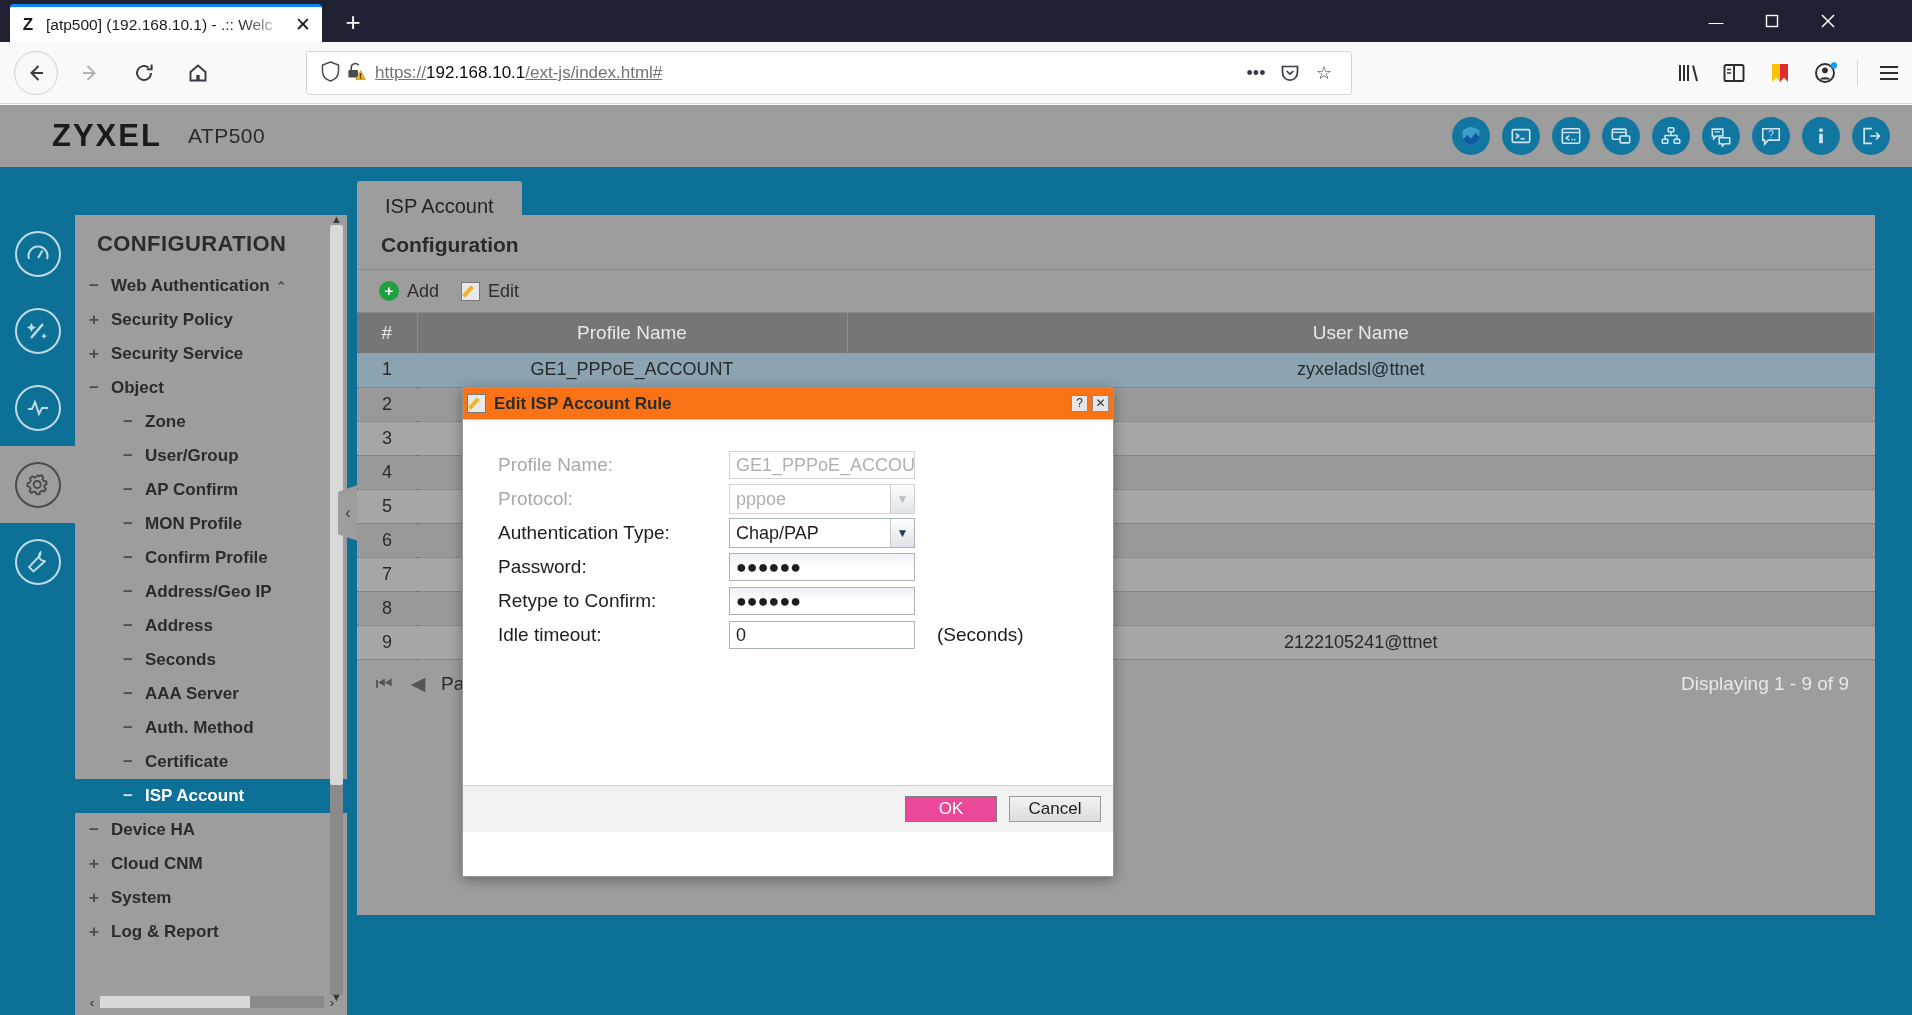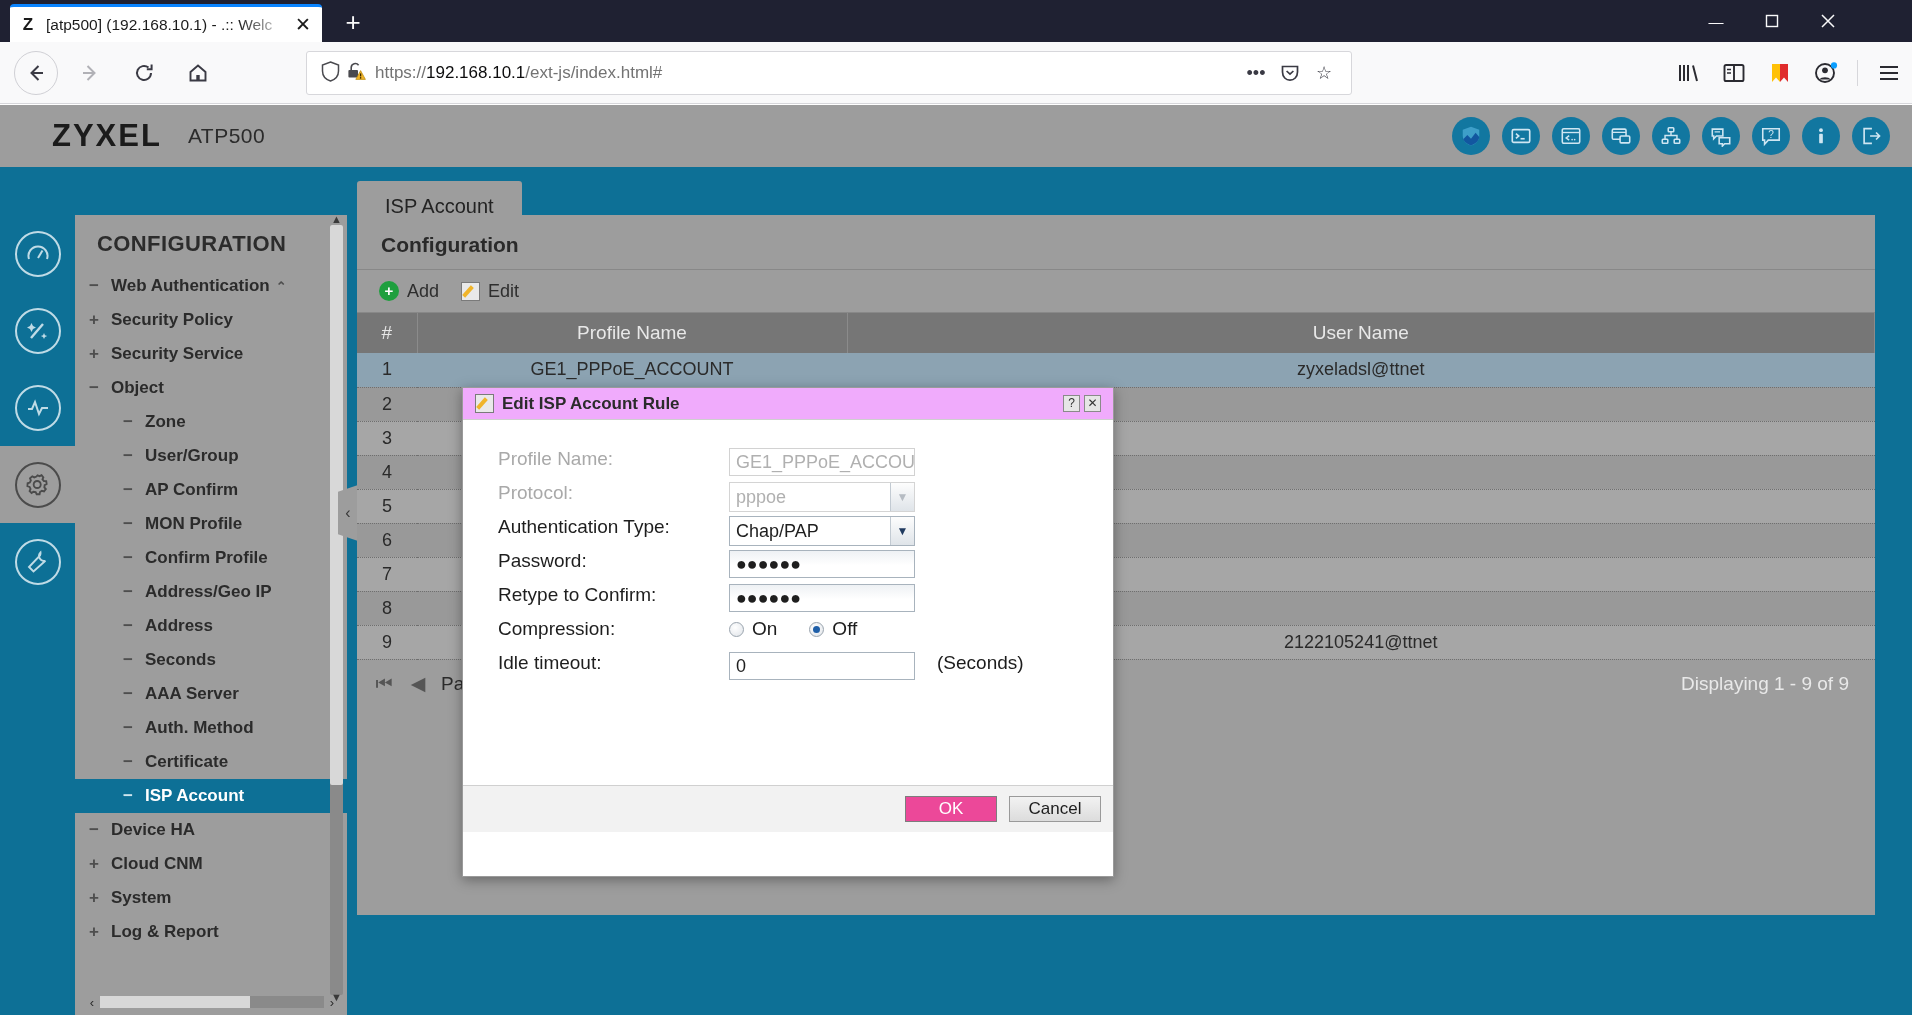--- a/index.html
+++ b/index.html
@@ -66,21 +66,21 @@
     position: absolute; left: 306px; top: 9px; width: 1046px; height: 44px;
     background: #fff; border: 1px solid #d7d7db; border-radius: 3px;
     display: flex; align-items: center; padding: 0 10px;
   }
   .url-shield { width: 26px; flex: 0 0 26px; text-align: center; color: #4a4a4f; }
   .url-lock { width: 26px; flex: 0 0 26px; text-align: center; position: relative; }
   .url-text {
     flex: 1 1 auto; font-size: 17px; color: #0c0c0d; white-space: nowrap;
     overflow: hidden; padding-left: 6px;
   }
-  .url-text .dim { color: #737373; }
+  .url-text .dim { color: #737373; text-decoration: underline; }
   .url-icon {
     flex: 0 0 34px; height: 34px; display: flex; align-items: center;
     justify-content: center; color: #3a3a44; font-size: 18px; cursor: pointer;
   }
   .tb-right { position: absolute; right: 0; top: 9px; height: 44px;
     display: flex; align-items: center; }
   .tb-btn { width: 46px; height: 44px; display: flex; align-items: center;
     justify-content: center; color: #2b2b31; cursor: pointer; position: relative; }
   .tb-sep { width: 1px; height: 26px; background: #d7d7db; margin: 0 8px; }
 
@@ -192,30 +192,30 @@
   .pg-input { width: 56px; height: 28px; background: #fff; border: 1px solid #7c7c7c; }
   .pg-right { position: absolute; right: 26px; font-size: 19px; color: #e9e9e9; }
 
   
   .modal {
     position: absolute; left: 462px; top: 220px; width: 652px; height: 490px;
     background: #ffffff; border: 1px solid #9a9a9a;
     box-shadow: 0 3px 12px rgba(0,0,0,.35);
   }
   .modal-head {
-    height: 32px; background: #f0abfc; border-bottom: 1px solid #cfcfcf;
-    display: flex; align-items: center; padding: 0 12px;
+    height: 32px; background: #f97316; border-bottom: 1px solid #cfcfcf;
+    display: flex; align-items: center; padding: 0 4px;
   }
   .modal-head .mtitle { font-size: 17px; font-weight: bold; color: #2b2b2b; margin-left: 8px; }
   .modal-head .mbtns { margin-left: auto; display: flex; gap: 4px; }
   .mbtn { width: 17px; height: 17px; border: 1px solid #8a8a8a; background: #e6e6e6;
           font-size: 12px; line-height: 15px; text-align: center; color: #333;
           cursor: pointer; }
   .modal-body { position: relative; height: 412px; padding: 28px 0 0 0; }
-  .frow { display: flex; align-items: flex-start; height: 34px; margin-bottom: 0; }
+  .frow { display: flex; align-items: center; height: 34px; margin-bottom: 0; }
   .flabel { width: 266px; flex: 0 0 266px; padding-left: 35px; font-size: 19px; color: #1e1e1e; }
   .flabel.disabled { color: #a9a9a9; }
   .fin {
     width: 186px; height: 28px; border: 1px solid #a8b3bd; background: #fff;
     font-size: 18px; color: #1e1e1e; padding: 0 6px; line-height: 26px;
     font-family: "Liberation Sans", sans-serif; overflow: hidden; white-space: nowrap;
   }
   .fin.disabled { color: #b0b0b0; border-color: #d2d2d2; background: #fff; }
   .fin.grad { background: linear-gradient(to bottom, #eef1f4 0%, #ffffff 55%); }
   .fsel {
@@ -703,29 +703,20 @@
           <div class="flabel">Password:</div>
           <div class="fin grad">●●●●●●</div>
         </div>
 
         <div class="frow">
           <div class="flabel">Retype to Confirm:</div>
           <div class="fin grad">●●●●●●</div>
         </div>
 
 
-        <div class="frow">
-          <div class="flabel">Compression:</div>
-          <div class="radio-wrap">
-            <span class="radio"></span>
-            <span class="radio-lbl">On</span>
-            <span class="radio on"></span>
-            <span class="radio-lbl">Off</span>
-          </div>
-        </div>
 
         <div class="frow">
           <div class="flabel">Idle timeout:</div>
           <div class="fin">0</div>
           <div class="fnote">(Seconds)</div>
         </div>
 
         <div class="modal-foot">
           <div class="btn primary">OK</div>
           <div class="btn">Cancel</div>

